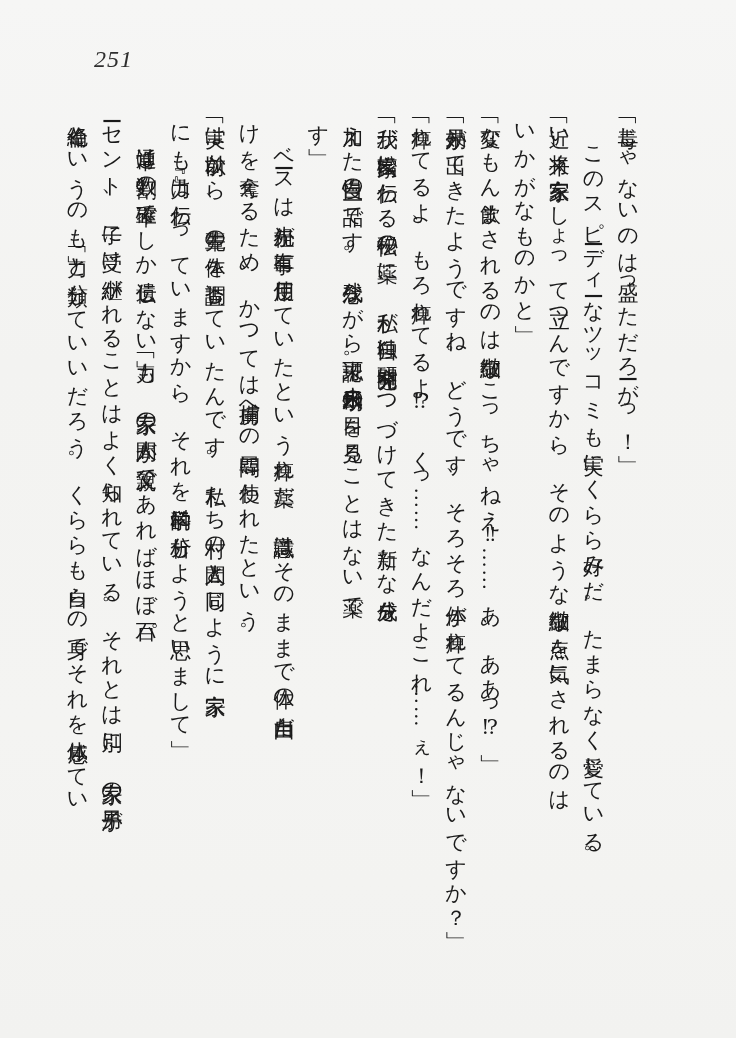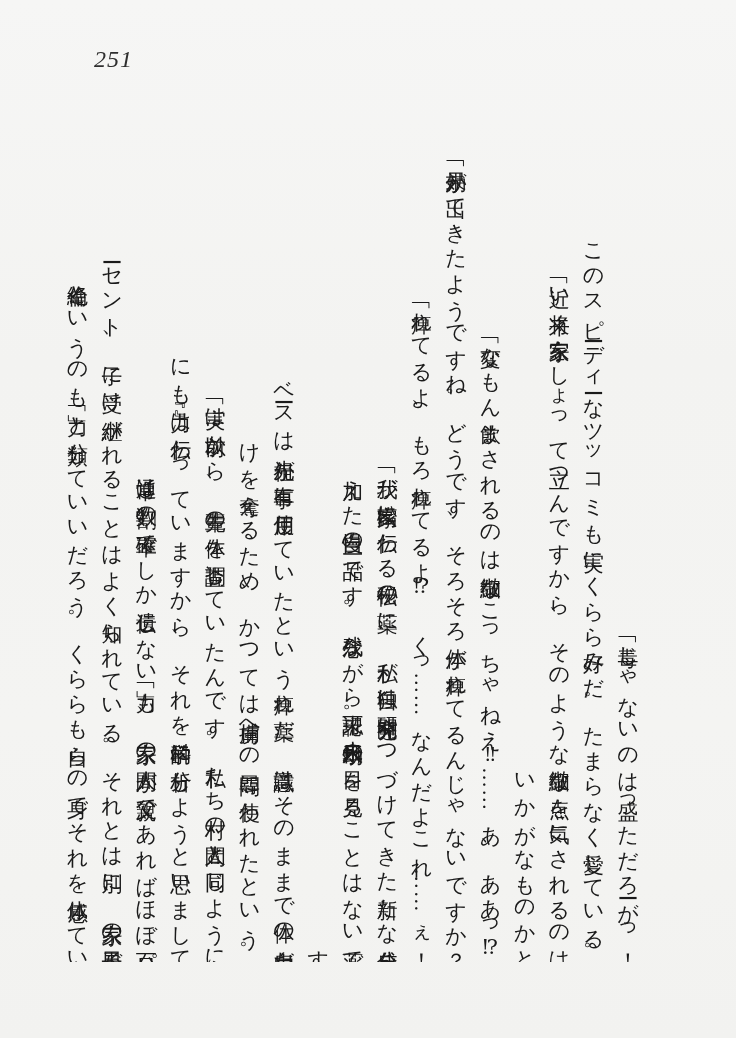--- a/index.html
+++ b/index.html
@@ -10,21 +10,20 @@
     width: 736px;
     height: 1038px;
     position: relative;
     overflow: hidden;
     background: linear-gradient(180deg, #f6f6f5 0%, #f3f3f1 35%, #f4f4f2 70%, #f2f2f0 100%);
     font-family: "Liberation Serif", "DejaVu Serif", serif;
   }
   .page {
     position: absolute;
     inset: 0;
-    text-align: right;
   }
   .page-number {
     position: absolute;
     left: 94px;
     top: 46px;
     font-style: italic;
     font-size: 24px;
     letter-spacing: 1px;
     color: #2e2e2e;
   }

